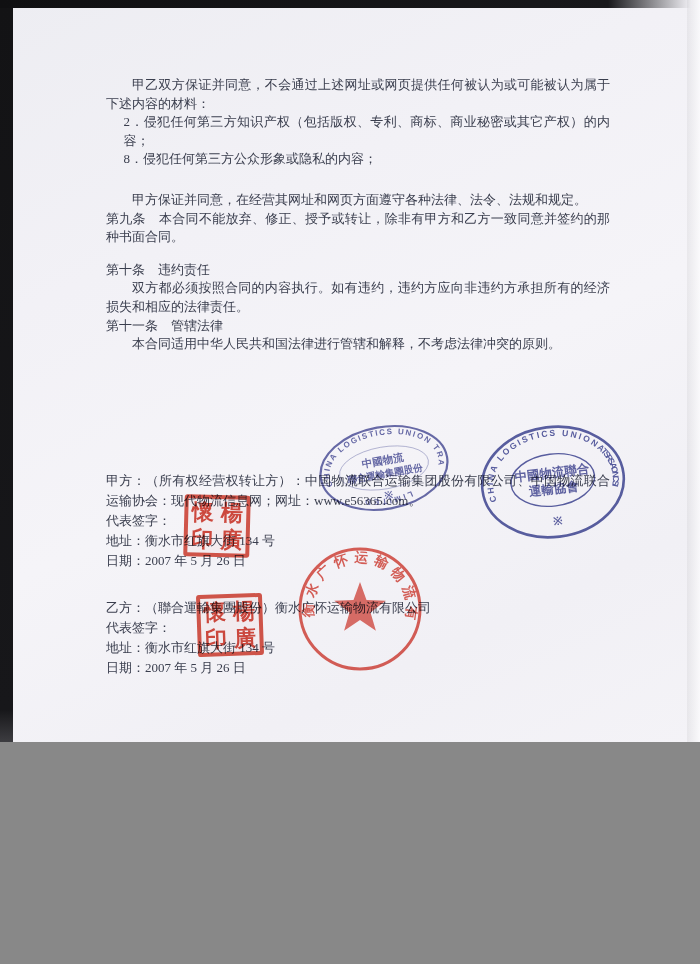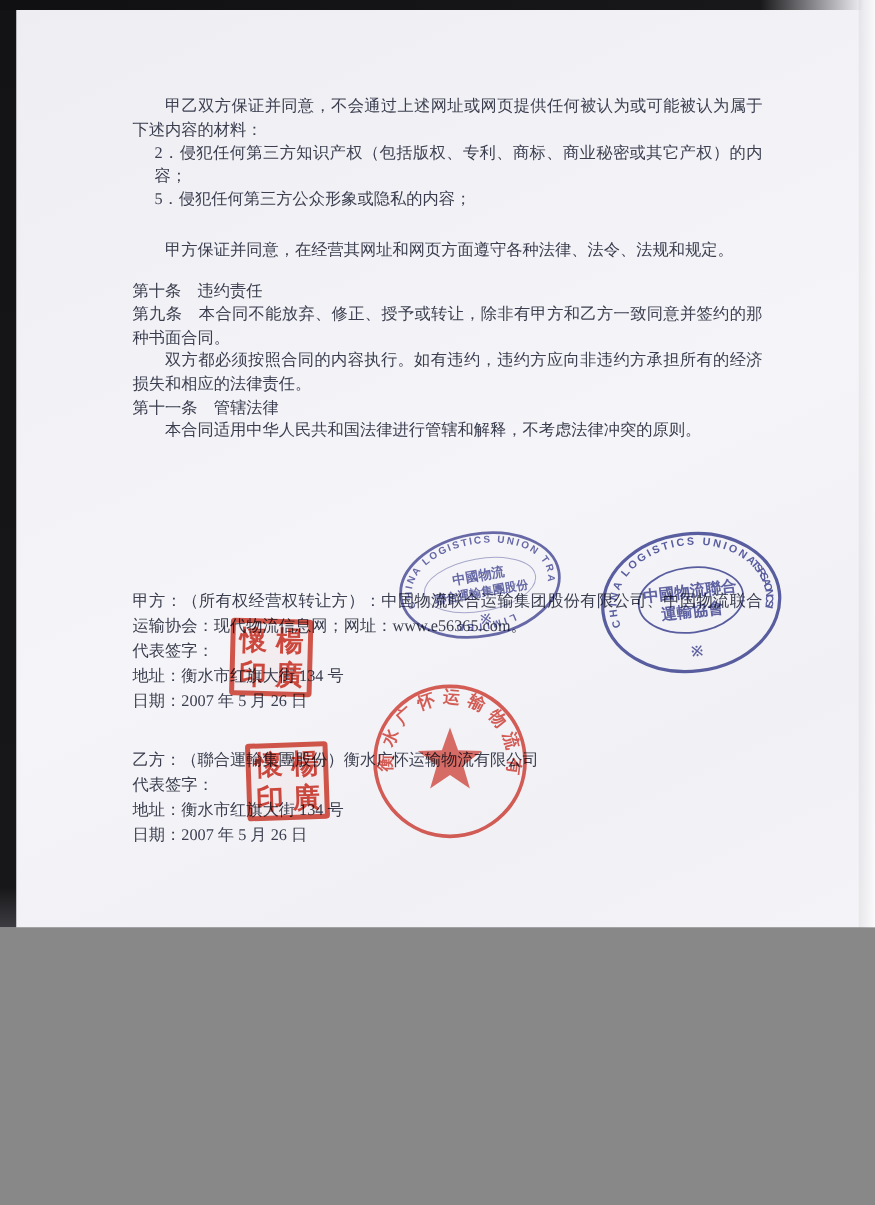--- a/index.html
+++ b/index.html
@@ -63,24 +63,24 @@
   <div class="edge-left"></div>
   <div class="edge-top"></div>
   <div class="edge-right"></div>
   <div class="bottom-shade"></div>
   <div class="bottom-white"></div>
 
   <div class="doc-body">
 
   <p class="para indent">甲乙双方保证并同意，不会通过上述网址或网页提供任何被认为或可能被认为属于下述内容的材料：</p>
       <p class="para list">2．侵犯任何第三方知识产权（包括版权、专利、商标、商业秘密或其它产权）的内容；</p>
-      <p class="para list">5．侵犯任何第三方公众形象或隐私的内容；</p>
+      <p class="para list">8．侵犯任何第三方公众形象或隐私的内容；</p>
       <p class="para indent gap">甲方保证并同意，在经营其网址和网页方面遵守各种法律、法令、法规和规定。</p>
+      <p class="para">第九条　本合同不能放弃、修正、授予或转让，除非有甲方和乙方一致同意并签约的那种书面合同。</p>
       <p class="para gap2">第十条　违约责任</p>
-      <p class="para">第九条　本合同不能放弃、修正、授予或转让，除非有甲方和乙方一致同意并签约的那种书面合同。</p>
       <p class="para indent">双方都必须按照合同的内容执行。如有违约，违约方应向非违约方承担所有的经济损失和相应的法律责任。</p>
       <p class="para">第十一条　管辖法律</p>
       <p class="para indent">本合同适用中华人民共和国法律进行管辖和解释，不考虑法律冲突的原则。</p>
     </div>
 
   <div class="party party-a">
 
   <p class="para">甲方：（所有权经营权转让方）：中国物流联合运输集团股份有限公司、中国物流联合运输协会：现代物流信息网；网址：www.e56365.com。</p>
       <p class="para">代表签字：</p>
       <p class="para">地址：衡水市红旗大街 134 号</p>

